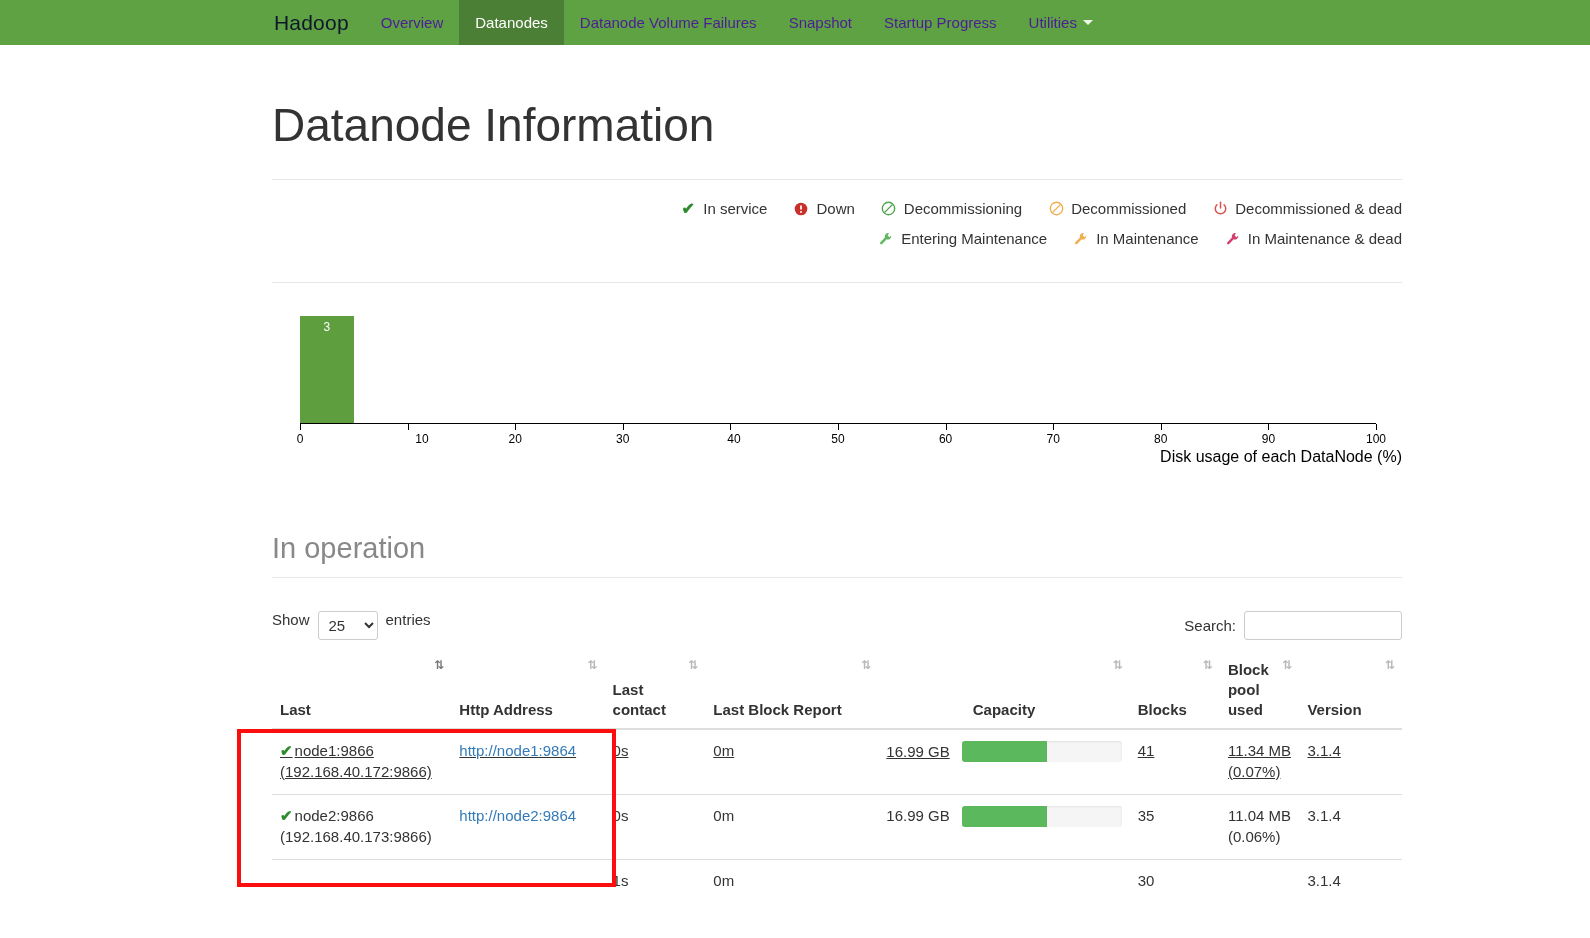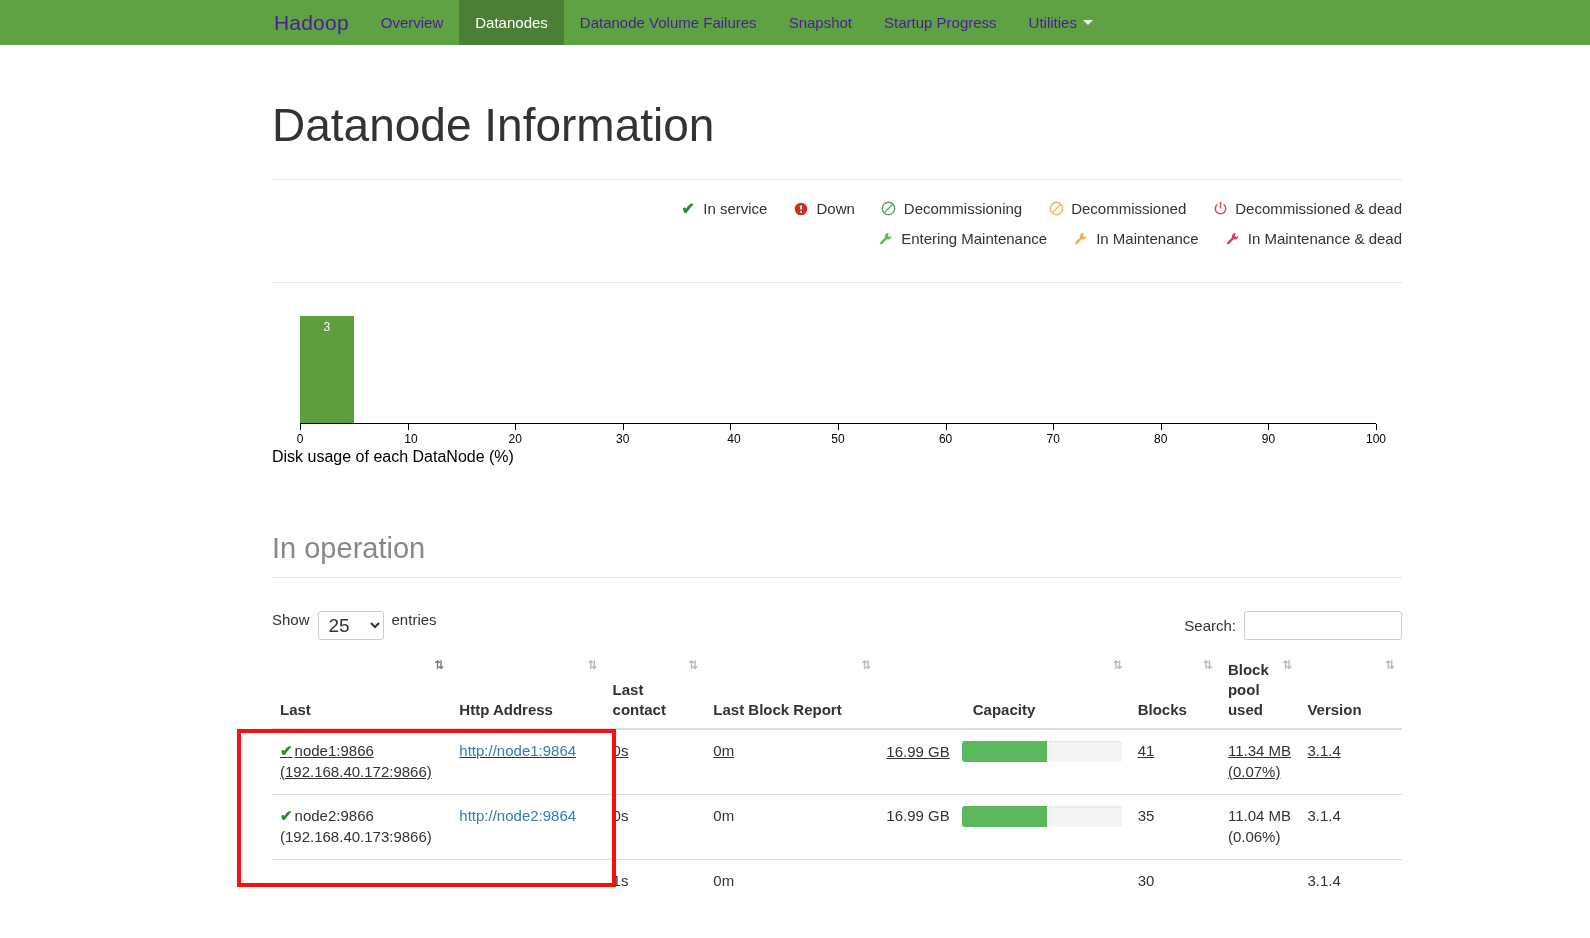--- a/index.html
+++ b/index.html
@@ -19,21 +19,21 @@
     background: #5fa244;
     display: flex; align-items: stretch;
   }
   .navbar-inner {
     margin-left: 258px;
     display: flex; align-items: stretch;
   }
   .brand {
     display: flex; align-items: center;
     padding: 8px 16px;
-    color: #4c1d95;
+    color: #0f172a;
     font-size: 21px;
     letter-spacing: .2px;
   }
   .nav-item {
     display: flex; align-items: center;
     padding: 0 16px;
     color: #4c1d95;
     font-size: 15px;
     white-space: nowrap;
     cursor: pointer;
@@ -150,39 +150,39 @@
   .hist-labels span {
     position: absolute;
     transform: translateX(-50%);
     font-size: 12px;
     color: #000000;
   }
   .hist-xlabel {
     position: absolute;
     left: 0; right: 0;
     bottom: 14px;
-    text-align: left;
+    text-align: right;
     font-size: 16px;
     color: #000000;
   }
 
   
   .table-controls {
     display: flex;
     justify-content: space-between;
     align-items: center;
     margin-top: 33px;
     font-size: 15px;
     color: #333;
   }
   .dt-length { display: flex; align-items: flex-start; gap: 8px; }
   .dt-length select {
     height: 29px;
     padding: 2px 6px;
-    font-size: 19px;
+    font-size: 15px;
     font-family: "Liberation Sans", sans-serif;
     border: 1px solid #cccccc;
     border-radius: 3px;
     background: #ffffff;
     color: #333;
   }
   .dt-filter { display: flex; align-items: center; gap: 8px; }
   .dt-filter input {
     width: 158px; height: 29px;
     padding: 3px 7px;
@@ -366,21 +366,21 @@
           <i style="left: 430.4px;"></i>
           <i style="left: 538px;"></i>
           <i style="left: 645.6px;"></i>
           <i style="left: 753.2px;"></i>
           <i style="left: 860.8px;"></i>
           <i style="left: 968.4px;"></i>
           <i style="left: 1076px;"></i>
         </div>
       <div class="hist-labels">
           <span style="left: 0px;">0</span>
-          <span style="left: 111px;">10</span>
+          <span style="left: 122px;">10</span>
           <span style="left: 215.2px;">20</span>
           <span style="left: 322.8px;">30</span>
           <span style="left: 434px;">40</span>
           <span style="left: 538px;">50</span>
           <span style="left: 645.6px;">60</span>
           <span style="left: 753.2px;">70</span>
           <span style="left: 860.8px;">80</span>
           <span style="left: 968.4px;">90</span>
           <span style="left: 1076px;">100</span>
         </div>

